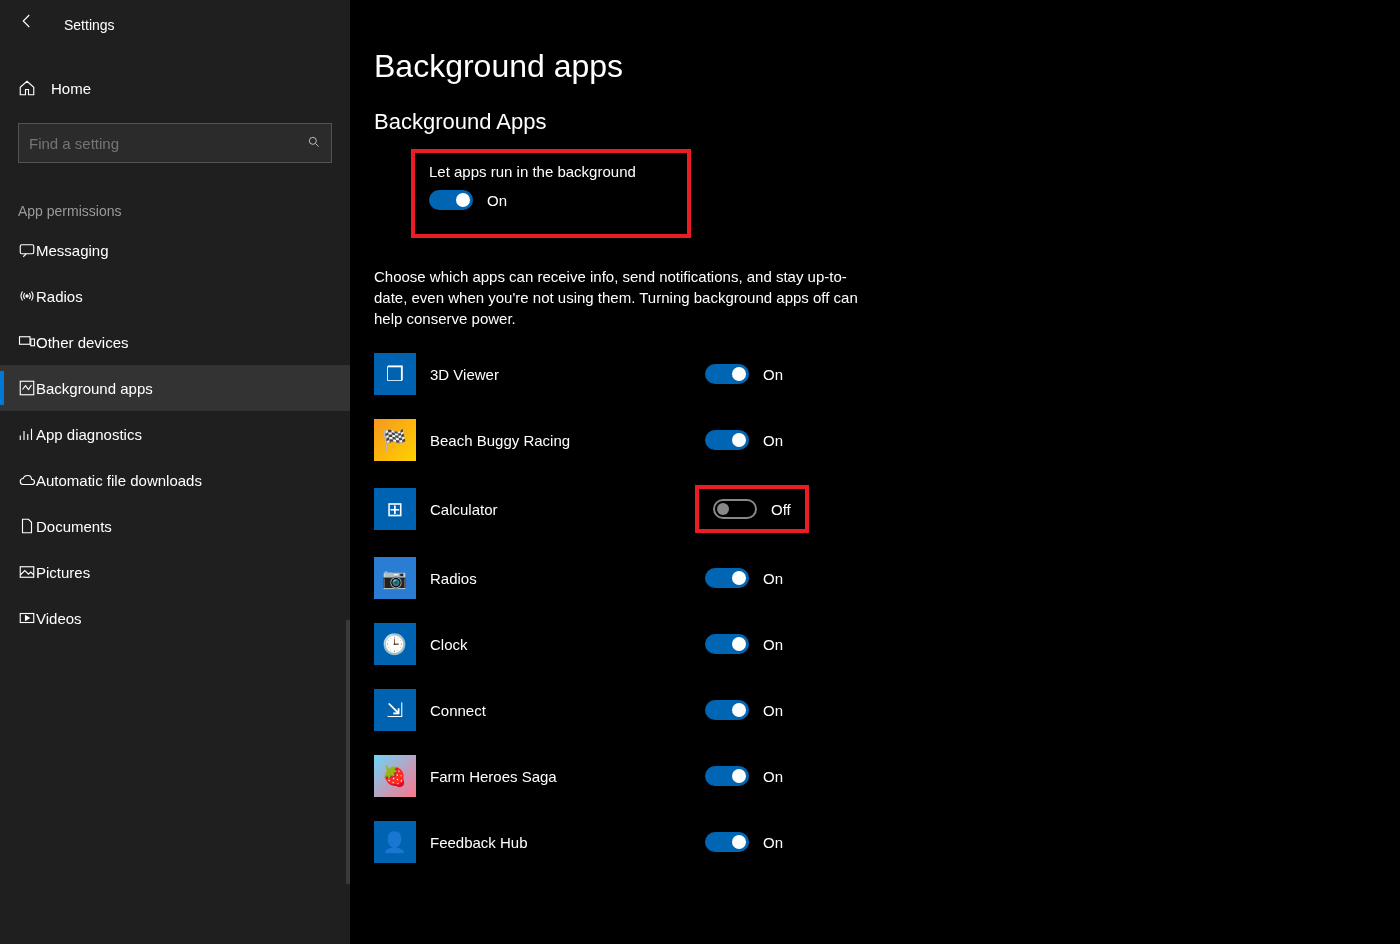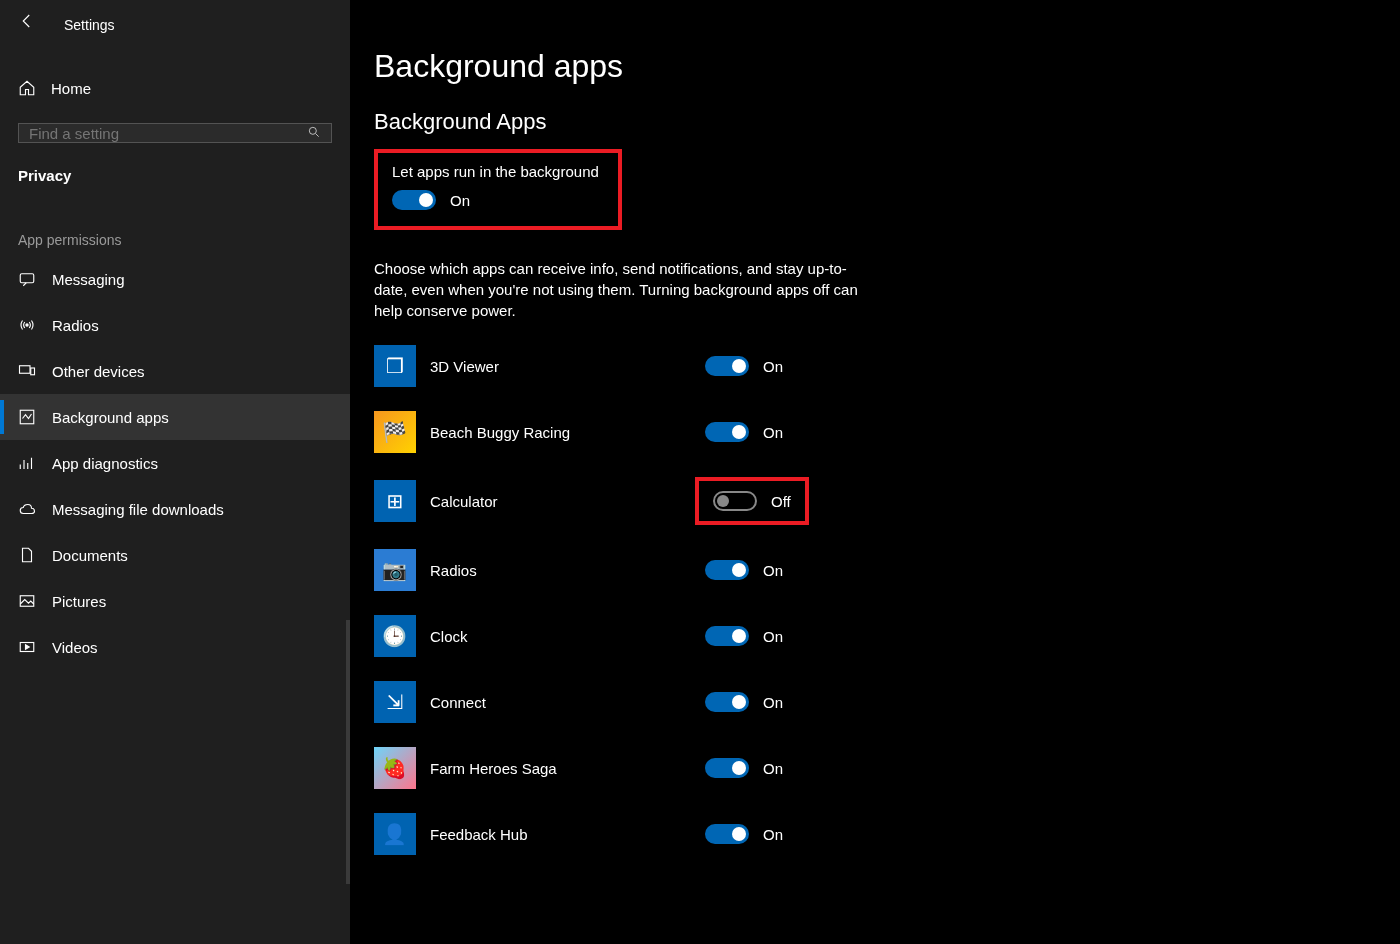--- a/index.html
+++ b/index.html
@@ -46,21 +46,21 @@
     cursor: pointer;
   }
   .home-row .lbl { font-size: 15px; }
   .search-wrap {
     padding: 12px 18px 0;
   }
   .search-box {
     width: 100%;
     background: #2b2b2b;
     border: 1px solid #535353;
-    height: 20px;
+    height: 40px;
     display: flex;
     align-items: center;
     padding: 0 10px;
   }
   .search-box input {
     flex: 1;
     background: transparent;
     border: none;
     outline: none;
     color: #cfcfcf;
@@ -77,21 +77,21 @@
   }
   .group-label {
     padding: 40px 18px 8px;
     font-size: 14px;
     color: #9a9a9a;
   }
   .nav-list { }
   .nav-item {
     display: flex;
     align-items: center;
-    gap: 16px;
+    gap: 0;
     padding: 14px 18px;
     cursor: pointer;
     font-size: 15px;
     position: relative;
   }
   .nav-item.active {
     background: #333333;
   }
   .nav-item.active::before {
     content: "";
@@ -129,23 +129,24 @@
     font-weight: 400;
     margin-bottom: 24px;
   }
   .sub-heading {
     font-size: 22px;
     font-weight: 400;
     margin-bottom: 14px;
   }
   .hl-box {
     border: 4px solid #eb1c24;
-    padding: 10px 14px 16px;
-    width: 248px;
+    padding: 10px 14px 24px;
+    width: 280px;
     margin-bottom: 28px;
+    margin-left: 37px;
   }
   .toggle-label {
     font-size: 15px;
     margin-bottom: 10px;
   }
   .toggle-row {
     display: flex;
     align-items: center;
     gap: 14px;
   }
@@ -253,21 +254,20 @@
       <input type="text" placeholder="Find a setting" style="">
       <span class="sicon">
         <svg viewBox="0 0 24 24" width="14" height="14">
             <circle cx="10" cy="10" r="6" stroke="#cfcfcf" fill="none" stroke-width="1.5"></circle>
             <path d="M15 15 L20 20" stroke="#cfcfcf" stroke-width="1.5"></path>
           </svg>
       </span>
     </div>
   </div>
 
-  <div class="section-label">Privacy</div>
   <div class="group-label">App permissions</div>
 
   <div class="nav-list" id="nav-list">
       <div class="nav-item">
         <span class="nav-icon">
           <svg viewBox="0 0 24 24">
             <rect x="3" y="5" width="18" height="12" rx="2"></rect>
             <path d="M7 21 L11 17"></path>
           </svg>
         </span>
@@ -310,21 +310,21 @@
           </svg>
         </span>
         <span>App diagnostics</span>
       </div>
       <div class="nav-item">
         <span class="nav-icon">
           <svg viewBox="0 0 24 24">
             <path d="M7 18 Q3 18 3 14 Q3 10 7 10 Q8 6 13 6 Q18 6 18 11 Q22 11 22 15 Q22 18 18 18 Z"></path>
           </svg>
         </span>
-        <span>Messaging file downloads</span>
+        <span>Automatic file downloads</span>
       </div>
       <div class="nav-item">
         <span class="nav-icon">
           <svg viewBox="0 0 24 24">
             <path d="M6 3 H14 L18 7 V21 H6 Z"></path>
           </svg>
         </span>
         <span>Documents</span>
       </div>
       <div class="nav-item">

